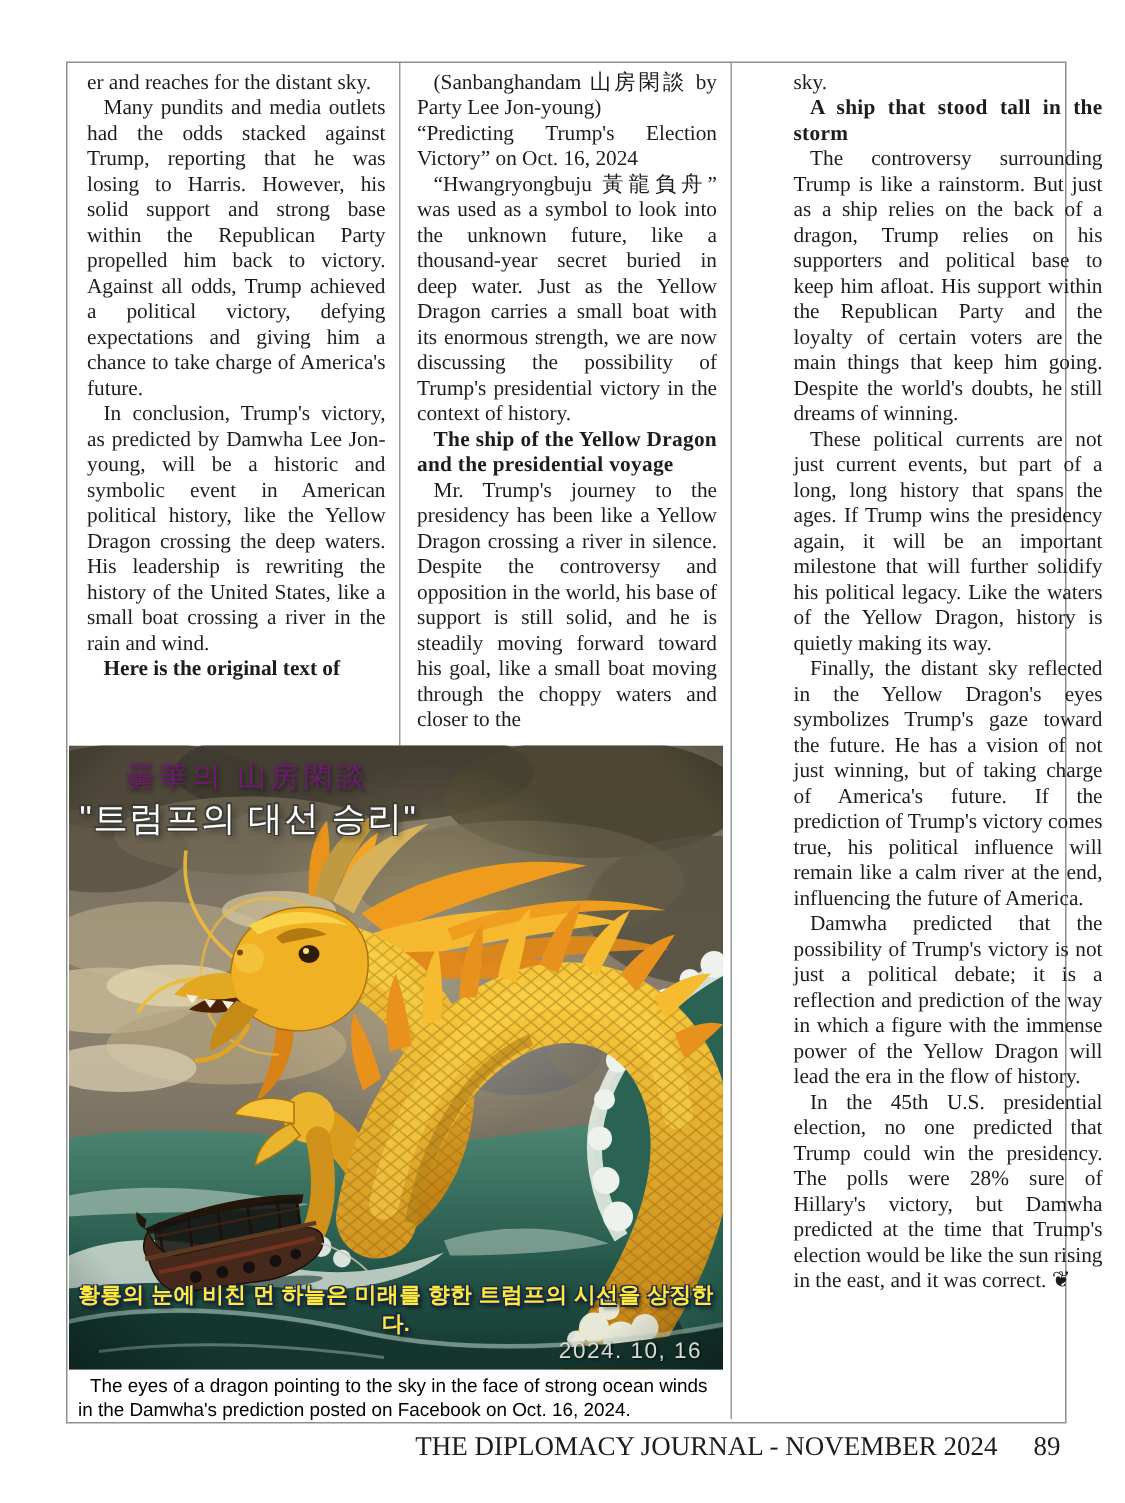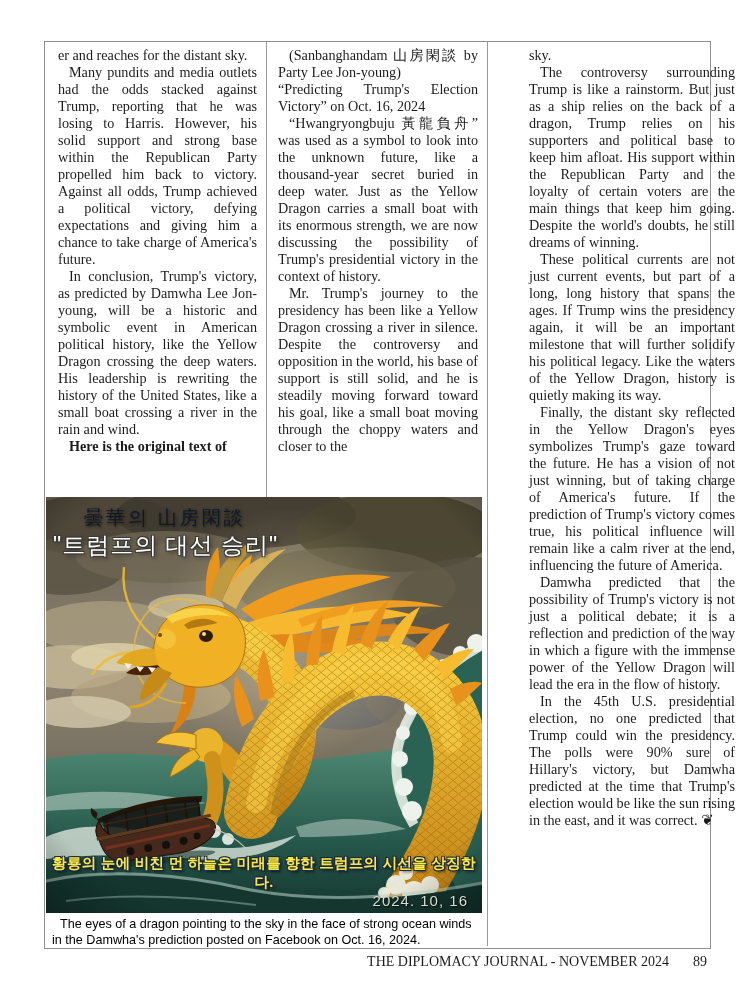--- a/index.html
+++ b/index.html
@@ -13,33 +13,33 @@
   #col1{left:58px;width:199px;}
   #col2{left:278px;width:200px;}
   #col3{left:497px;width:206px;margin-left:32px;}
   .col p{margin:0;text-indent:11px;}
   .col p.noindent{text-indent:0;}
   .gap{margin-top:17px;}
   .heading{font-weight:bold;text-indent:11px;text-align:justify;letter-spacing:.2px;margin:0;}
   .boldline{font-weight:bold;}
   .figure{position:absolute;left:46px;top:497px;width:436px;height:416px;}
   .figure svg{display:block;}
-  .ov1{position:absolute;left:38px;top:8px;font-family:Liberation Serif, serif;font-size:19px;
-       letter-spacing:3px;color:#0f172a;text-shadow:1px 1px 3px rgba(25,25,15,.9);}
+  .ov1{position:absolute;left:38px;top:8px;font-family:Liberation Sans, sans-serif;font-size:19px;
+       letter-spacing:3px;color:#701a75;text-shadow:1px 1px 3px rgba(25,25,15,.9);}
   .ov2{position:absolute;left:7px;top:33px;font-family:"Liberation Sans",sans-serif;font-size:23px;
        letter-spacing:1px;color:#ffffff;
        text-shadow:-1px -1px 0 #3a3a36,1px -1px 0 #3a3a36,-1px 1px 0 #3a3a36,1px 1px 0 #3a3a36,2px 2px 4px rgba(0,0,0,.6);}
   .ovb{position:absolute;left:0;right:0;bottom:21px;text-align:center;font-family:"Liberation Sans",sans-serif;
        font-size:14.5px;font-weight:bold;color:#ffe93c;letter-spacing:.3px;
        text-shadow:-1px -1px 0 #17284a,1px -1px 0 #17284a,-1px 1px 0 #17284a,1px 1px 0 #17284a,2px 2px 3px rgba(0,0,0,.7);}
   .ovd{position:absolute;right:14px;bottom:4px;font-family:"Liberation Sans",sans-serif;font-size:15px;
        color:#d5dcd4;letter-spacing:1px;text-shadow:1px 1px 2px rgba(0,0,0,.85);margin-left:33px;}
   .caption{position:absolute;left:52px;top:917px;width:424px;font-family:"Liberation Sans",sans-serif;
        font-size:12.6px;line-height:15.5px;color:#000000;text-indent:8px;}
-  .footer{position:absolute;left:44px;top:954px;width:665px;text-align:right;font-size:14px;color:#1c1c1c;}
+  .footer{position:absolute;left:44px;top:954px;width:665px;text-align:right;font-size:18px;color:#1c1c1c;}
   .footer .pageno{display:inline-block;margin-left:24px;padding-right:2px;}
   .endmark{font-size:15px;}
 </style>
 </head>
 <body>
 
 <div class="page">
 
   <div class="frame"></div>
   <div class="vsep" id="sep1"></div>
@@ -49,30 +49,32 @@
     <p class="noindent">er and reaches for the distant sky.</p>
     <p class="gap">Many pundits and media outlets had the odds stacked against Trump, reporting that he was losing to Harris. However, his solid support and strong base within the Republican Party propelled him back to victory. Against all odds, Trump achieved a political victory, defying expectations and giving him a chance to take charge of America's future.</p>
     <p>In conclusion, Trump's victory, as predicted by Damwha Lee Jon-young, will be a historic and symbolic event in American political history, like the Yellow Dragon crossing the deep waters. His leadership is rewriting the history of the United States, like a small boat crossing a river in the rain and wind.</p>
     <p class="gap boldline">Here is the original text of</p>
   </div>
 
   <div class="col" id="col2">
     <p>(Sanbanghandam 山房閑談 by Party Lee Jon-young)</p>
     <p class="noindent">“Predicting Trump's Election Victory” on Oct. 16, 2024</p>
     <p class="gap">“Hwangryongbuju 黃龍負舟” was used as a symbol to look into the unknown future, like a thousand-year secret buried in deep water. Just as the Yellow Dragon carries a small boat with its enormous strength, we are now discussing the possibility of Trump's presidential victory in the context of history.</p>
+    <div class="heading gap">The ship of the Yellow Dragon and the presidential voyage</div>
     <p class="gap">Mr. Trump's journey to the presidency has been like a Yellow Dragon crossing a river in silence. Despite the controversy and opposition in the world, his base of support is still solid, and he is steadily moving forward toward his goal, like a small boat moving through the choppy waters and closer to the</p>
   </div>
 
   <div class="col" id="col3">
     <p class="noindent">sky.</p>
+    <div class="heading gap">A ship that stood tall in the storm</div>
     <p class="gap">The controversy surrounding Trump is like a rainstorm. But just as a ship relies on the back of a dragon, Trump relies on his supporters and political base to keep him afloat. His support within the Republican Party and the loyalty of certain voters are the main things that keep him going.  Despite the world's doubts, he still dreams of winning.</p>
     <p class="gap">These political currents are not just current events, but part of a long, long history that spans the ages. If Trump wins the presidency again, it will be an important milestone that will further solidify his political legacy. Like the waters of the Yellow Dragon, history is quietly making its way.</p>
     <p class="gap">Finally, the distant sky reflected in the Yellow Dragon's eyes symbolizes Trump's gaze toward the future. He has a vision of not just winning, but of taking charge of America's future. If the prediction of Trump's victory comes true, his political influence will remain like a calm river at the end, influencing the future of America.</p>
     <p class="gap">Damwha predicted that the possibility of Trump's victory is not just a political debate; it is a reflection and prediction of the way in which a figure with the immense power of the Yellow Dragon will lead the era in the flow of history.</p>
-    <p><span>In the 45th U.S. presidential election, no one predicted that Trump could win the presidency. The polls were 90% sure of Hillary's victory, but Damwha predicted at the time that Trump's election would be like the sun rising in the east, and it was correct. </span><span class="endmark">❦</span></p>
+    <p><span>In the 45th U.S. presidential election, no one predicted that Trump could win the presidency. The polls were 28% sure of Hillary's victory, but Damwha predicted at the time that Trump's election would be like the sun rising in the east, and it was correct. </span><span class="endmark">❦</span></p>
   </div>
 
   <div class="figure">
     <svg width="436" height="416" viewBox="0 0 436 416">
       <defs>
         <linearGradient id="skyG" x1="0" y1="0" x2="0" y2="1">
           <stop offset="0" stop-color="#6e6757"></stop>
             <stop offset="0.45" stop-color="#8b8170"></stop>
           <stop offset="0.75" stop-color="#6b6556"></stop>
             <stop offset="1" stop-color="#56524a"></stop>

